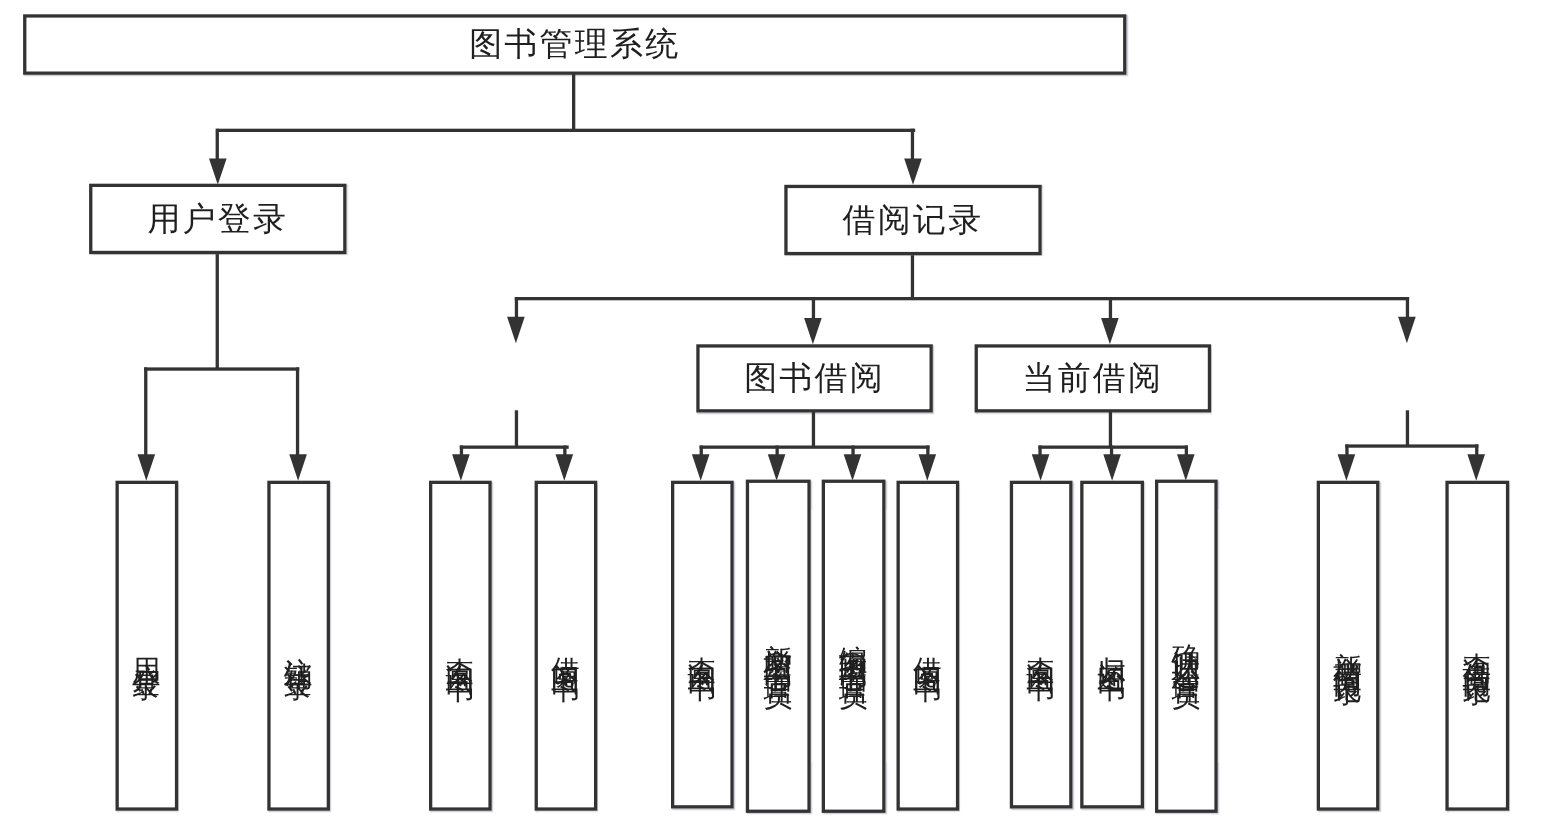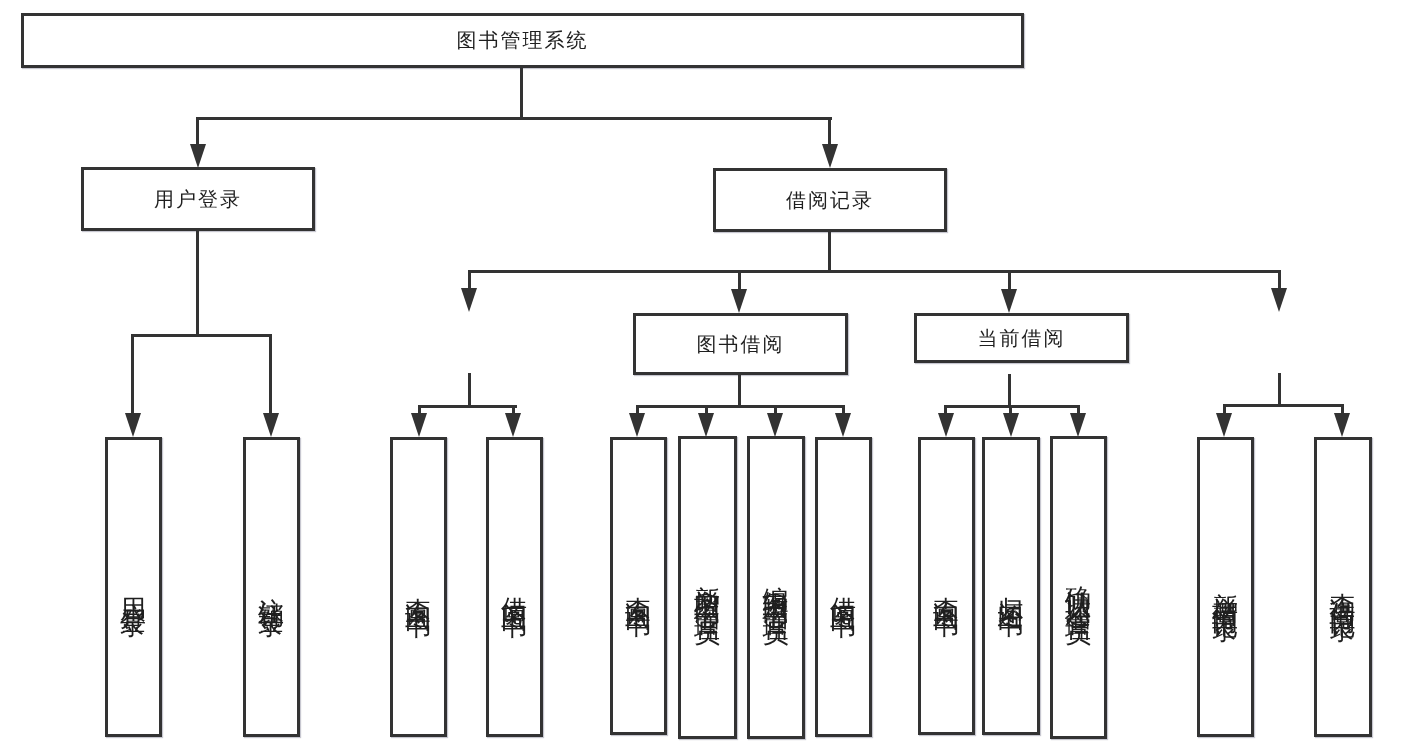--- a/index.html
+++ b/index.html
@@ -19,21 +19,21 @@
     position: absolute;
     box-sizing: border-box;
     border: 3px solid #333333;
     background: #ffffff;
     display: flex;
     align-items: center;
     justify-content: center;
     box-shadow: 1px 1px 1px rgba(130,130,150,0.45);
   }
   .hlabel {
-    font-size: 20px;
+    font-size: 30px;
     color: #1f1f1f;
     letter-spacing: 2px;
     white-space: nowrap;
   }
   .vlabel {
     writing-mode: vertical-rl;
     text-orientation: mixed;
     font-size: 26px;
     line-height: 1;
     letter-spacing: 5px;
@@ -100,21 +100,21 @@
   <div class="line" style="left:1008px;top:270px;width:3px;height:20px"></div>
   <div class="line" style="left:1278px;top:270px;width:3px;height:20px"></div>
   <div class="arrow" style="left:461px;top:288px"></div>
   <div class="arrow" style="left:731px;top:289px"></div>
   <div class="arrow" style="left:1001px;top:289px"></div>
   <div class="arrow" style="left:1271px;top:288px"></div>
 
   <div class="box" style="left:633px;top:313px;width:215px;height:62px">
     <span class="hlabel">图书借阅</span>
   </div>
-  <div class="box" style="left:914px;top:313px;width:215px;height:50px">
+  <div class="box" style="left:886px;top:313px;width:215px;height:62px">
     <span class="hlabel">当前借阅</span>
   </div>
 
   <div class="line" style="left:468px;top:373px;width:3px;height:34px"></div>
   <div class="line" style="left:418px;top:405px;width:99px;height:3px"></div>
   <div class="line" style="left:418px;top:405px;width:3px;height:12px"></div>
   <div class="line" style="left:512px;top:405px;width:3px;height:12px"></div>
   <div class="arrow" style="left:411px;top:413px"></div>
   <div class="arrow" style="left:505px;top:413px"></div>
 

